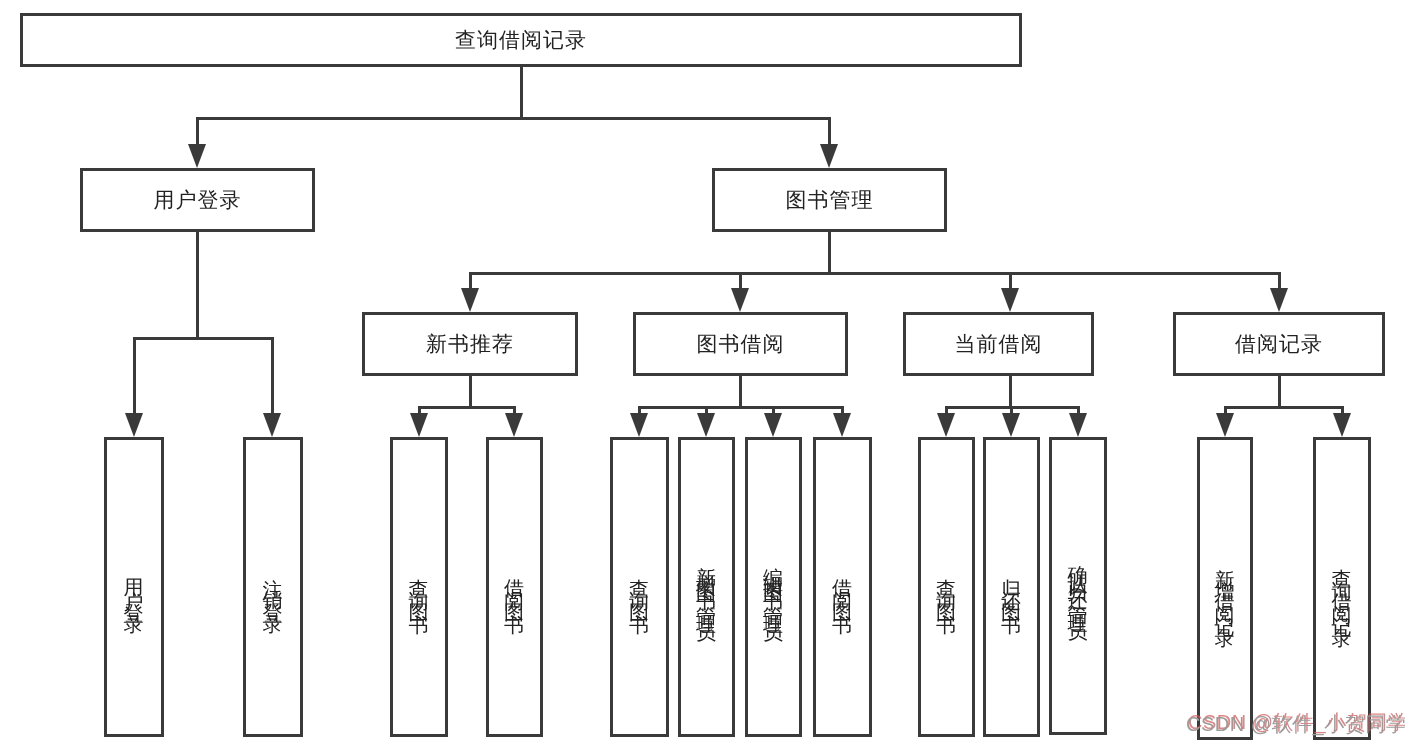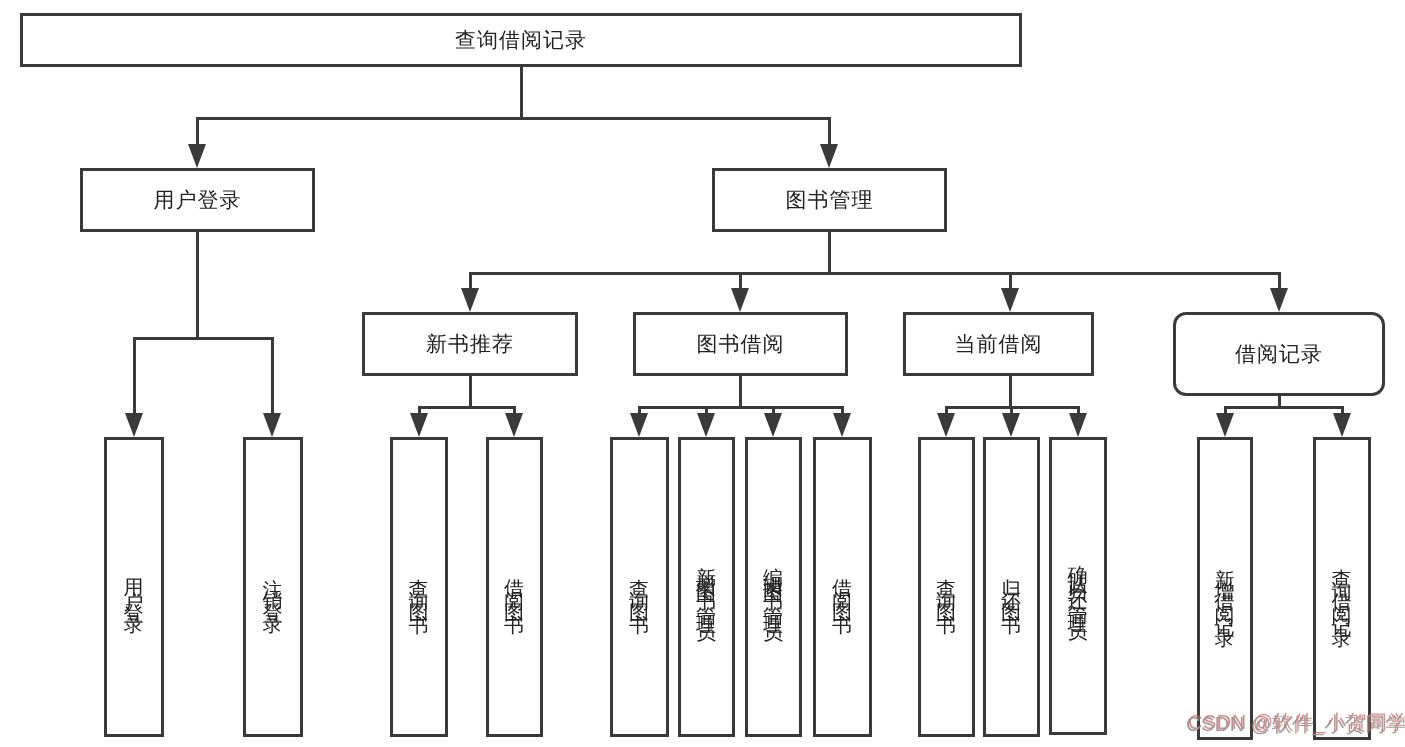--- a/index.html
+++ b/index.html
@@ -84,21 +84,21 @@
       </div>
       <div class="node h" style="left: 362px; top: 312px; width: 216px; height: 64px;">
         <span>新书推荐</span>
       </div>
       <div class="node h" style="left: 633px; top: 312px; width: 215px; height: 64px; text-align: right;">
         <span>图书借阅</span>
       </div>
       <div class="node h" style="left: 903px; top: 312px; width: 191px; height: 64px;">
         <span>当前借阅</span>
       </div>
-      <div class="node h" style="left: 1173px; top: 312px; width: 212px; height: 84px; border-radius: 13px;">
+      <div class="node h" style="left: 1173px; top: 312px; width: 212px; height: 64px;">
         <span>借阅记录</span>
       </div>
       <div class="node v" style="left: 104px; top: 437px; width: 60px; height: 300px;">
         <span>用户登录</span>
       </div>
       <div class="node v" style="left: 243px; top: 437px; width: 60px; height: 300px;">
         <span>注销登录</span>
       </div>
       <div class="node v" style="left: 390px; top: 437px; width: 58px; height: 300px;">
         <span>查询图书</span>

